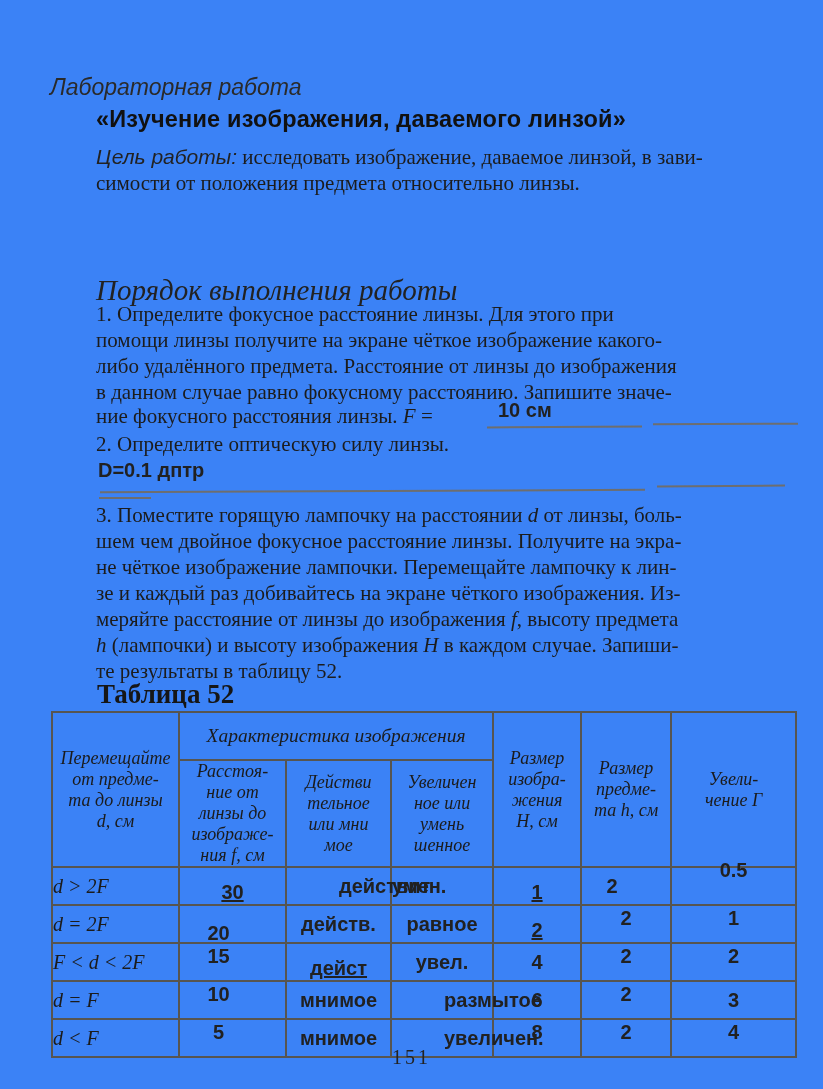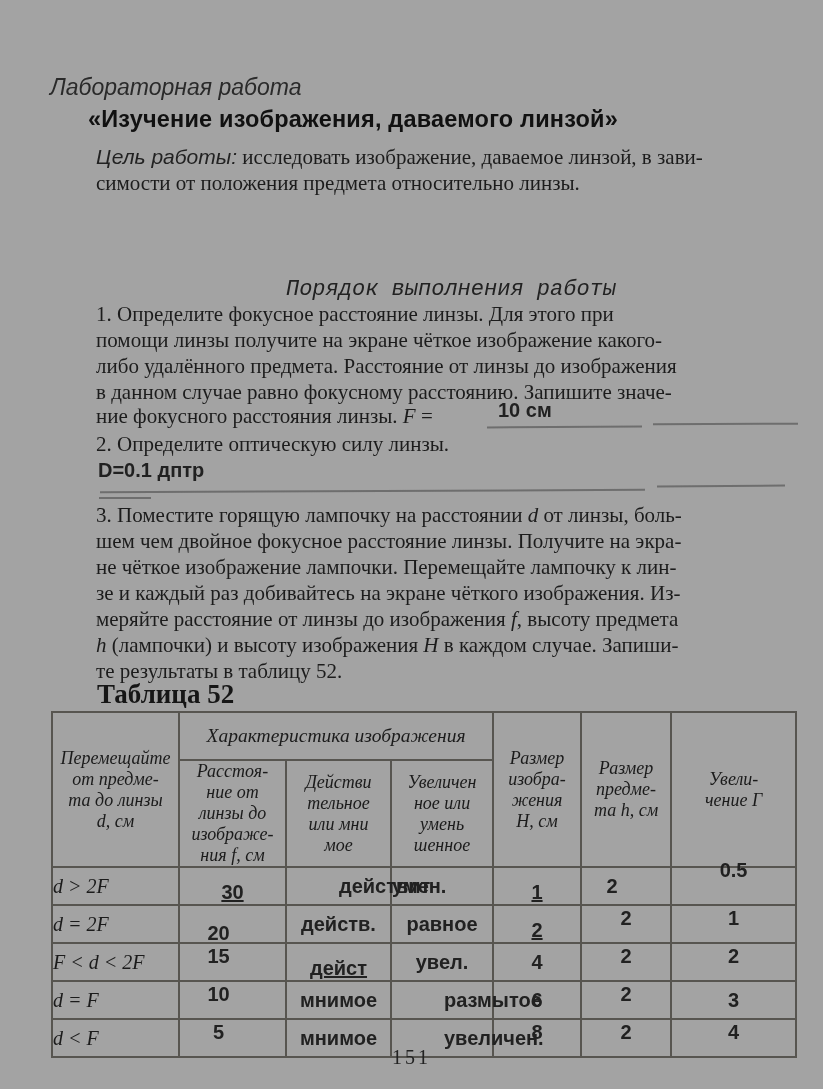--- a/index.html
+++ b/index.html
@@ -1,42 +1,42 @@
 <!DOCTYPE html>
 <html><head>
 <meta charset="utf-8">
 <style>
   html,body { margin:0; padding:0; background:#d8d8d4; }
   .page {
     position:relative; width:823px; height:1089px; margin:0 auto;
-    background:#a3a3a3; overflow:hidden;
+    background:#3b82f6; overflow:hidden;
     font-family:"Liberation Serif", serif; color:#1b1b1b;
   }
   .lab-label {
     position:absolute; left:50px; top:74px;
     font-family:"Liberation Sans", sans-serif; font-style:italic;
     font-size:23px; color:#2a2a2a;
   }
   .title {
-    position:absolute; left:88px; top:106px;
+    position:absolute; left:96px; top:106px;
     font-family:"Liberation Sans", sans-serif; font-weight:bold;
     font-size:23.5px; color:#111; letter-spacing:0.2px;
   }
   .para {
     position:absolute; left:96px; width:710px;
     font-size:21px; line-height:26px; white-space:pre-line;
     color:#1c1c1c;
   }
   .ilabel {
     font-family:"Liberation Sans", sans-serif; font-style:italic;
     font-size:21px; color:#222;
   }
   .proc {
-    font-family:Liberation Mono, monospace; font-style:italic;
-    font-size:22px; color:#222;text-align:center;
+    font-family:Liberation Serif, serif; font-style:italic;
+    font-size:29px; color:#222;
   }
   .var { font-style:italic; }
   .hand {
     font-family:"Liberation Sans", sans-serif; font-weight:700;
     font-size:20px; color:#212121;
   }
   .hand-abs { position:absolute; }
   .useg { position:absolute; height:2px; background:#6e6e6e; }
   .tcap {
     position:absolute; left:97px; top:679px;

